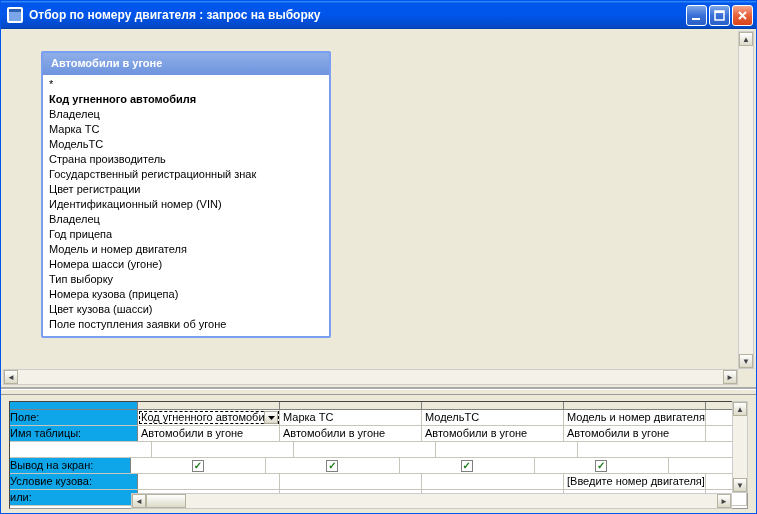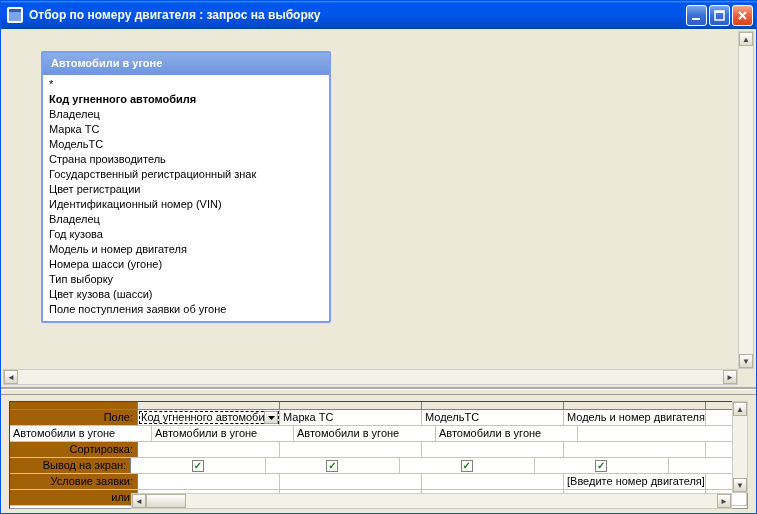--- a/index.html
+++ b/index.html
@@ -153,23 +153,23 @@
     overflow: hidden;
   }
   .qbe-row {
     display: flex;
     height: 16px;
     border-bottom: 1px solid #c8c6bb;
     font-size: 11px;
   }
   .qbe-label {
     width: 128px;
-    text-align: right;
+    text-align: left;
     padding-right: 4px;
-    background: #a16207;
+    background: #0ea5e9;
     border-right: 1px solid #808080;
     color: #000;
     line-height: 15px;
   }
   .qbe-cell {
     width: 142px;
     border-right: 1px solid #c8c6bb;
     padding: 0 3px;
     background: #fff;
     color: #000;
@@ -283,24 +283,25 @@
           <div>*</div>
           <div class="pk">Код угненного автомобиля</div>
           <div>Владелец</div>
           <div>Марка ТС</div>
           <div>МодельТС</div>
           <div>Страна производитель</div>
           <div>Государственный регистрационный знак</div>
           <div>Цвет регистрации</div>
           <div>Идентификационный номер (VIN)</div>
           <div>Владелец</div>
-          <div>Год кузова</div>
+          <div>Год прицепа</div>
           <div>Модель и номер двигателя</div>
           <div>Номера шасси (угоне)</div>
           <div>Тип выборку</div>
+          <div>Номера кузова (прицепа)</div>
           <div>Цвет кузова (шасси)</div>
           <div>Поле поступления заявки об угоне</div>
         </div>
       </div>
     </div>
     <div class="vscroll-upper">
       <div class="sb-btn">▲</div>
       <div class="sb-track"></div>
       <div class="sb-btn">▼</div>
     </div>
@@ -336,47 +337,47 @@
                 </svg>
             </span>
           </div>
           <div class="qbe-cell">Марка ТС</div>
           <div class="qbe-cell">МодельТС</div>
           <div class="qbe-cell">Модель и номер двигателя</div>
           <div class="trailing-cell"></div>
         </div>
 
         <div class="qbe-row">
+          <div class="qbe-label">Имя таблицы:</div>
           <div class="qbe-cell">Автомобили в угоне</div>
           <div class="qbe-cell">Автомобили в угоне</div>
           <div class="qbe-cell">Автомобили в угоне</div>
           <div class="qbe-cell">Автомобили в угоне</div>
           <div class="trailing-cell"></div>
         </div>
 
         <div class="qbe-row">
-          <div class="qbe-label">Сортировка:</div>
           <div class="qbe-cell"></div>
           <div class="qbe-cell"></div>
           <div class="qbe-cell"></div>
           <div class="qbe-cell"></div>
           <div class="trailing-cell"></div>
         </div>
 
         <div class="qbe-row">
           <div class="qbe-label">Вывод на экран:</div>
           <div class="qbe-cell center"><span class="chk checked"></span></div>
           <div class="qbe-cell center"><span class="chk checked"></span></div>
           <div class="qbe-cell center"><span class="chk checked"></span></div>
           <div class="qbe-cell center"><span class="chk checked"></span></div>
           <div class="trailing-cell center" style="text-align:center"><span class="chk" style="margin-left:65px"></span></div>
         </div>
 
         <div class="qbe-row">
-          <div class="qbe-label">Условие заявки:</div>
+          <div class="qbe-label">Условие кузова:</div>
           <div class="qbe-cell"></div>
           <div class="qbe-cell"></div>
           <div class="qbe-cell"></div>
           <div class="qbe-cell">[Введите номер двигателя]</div>
           <div class="trailing-cell"></div>
         </div>
 
         <div class="qbe-row">
           <div class="qbe-label">или:</div>
           <div class="qbe-cell"></div>

